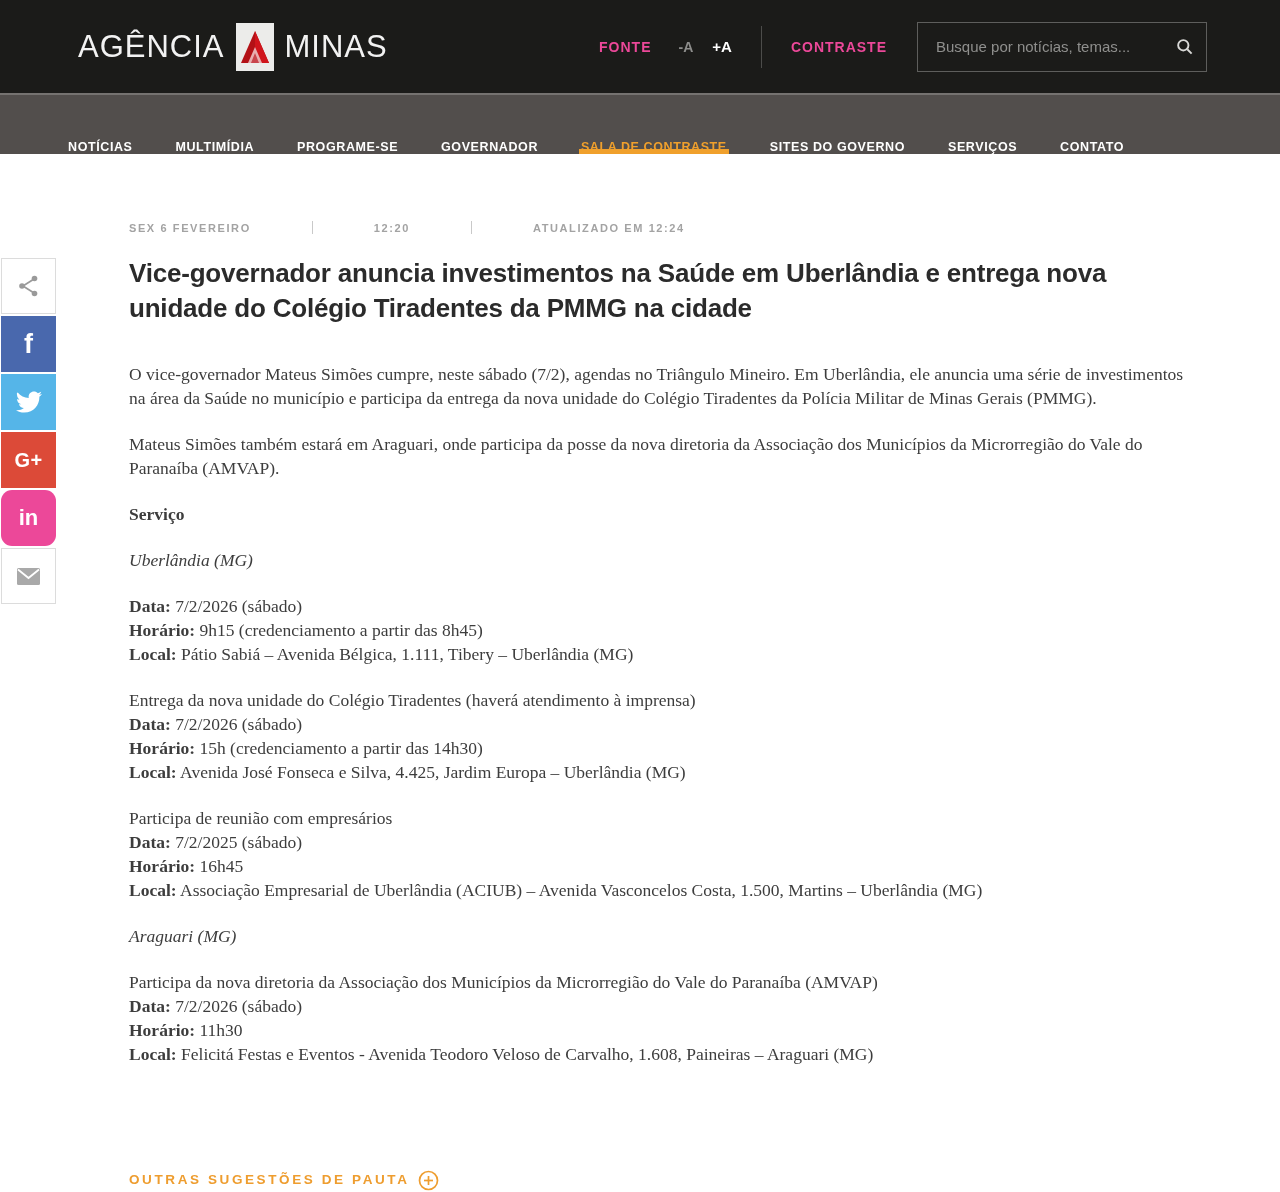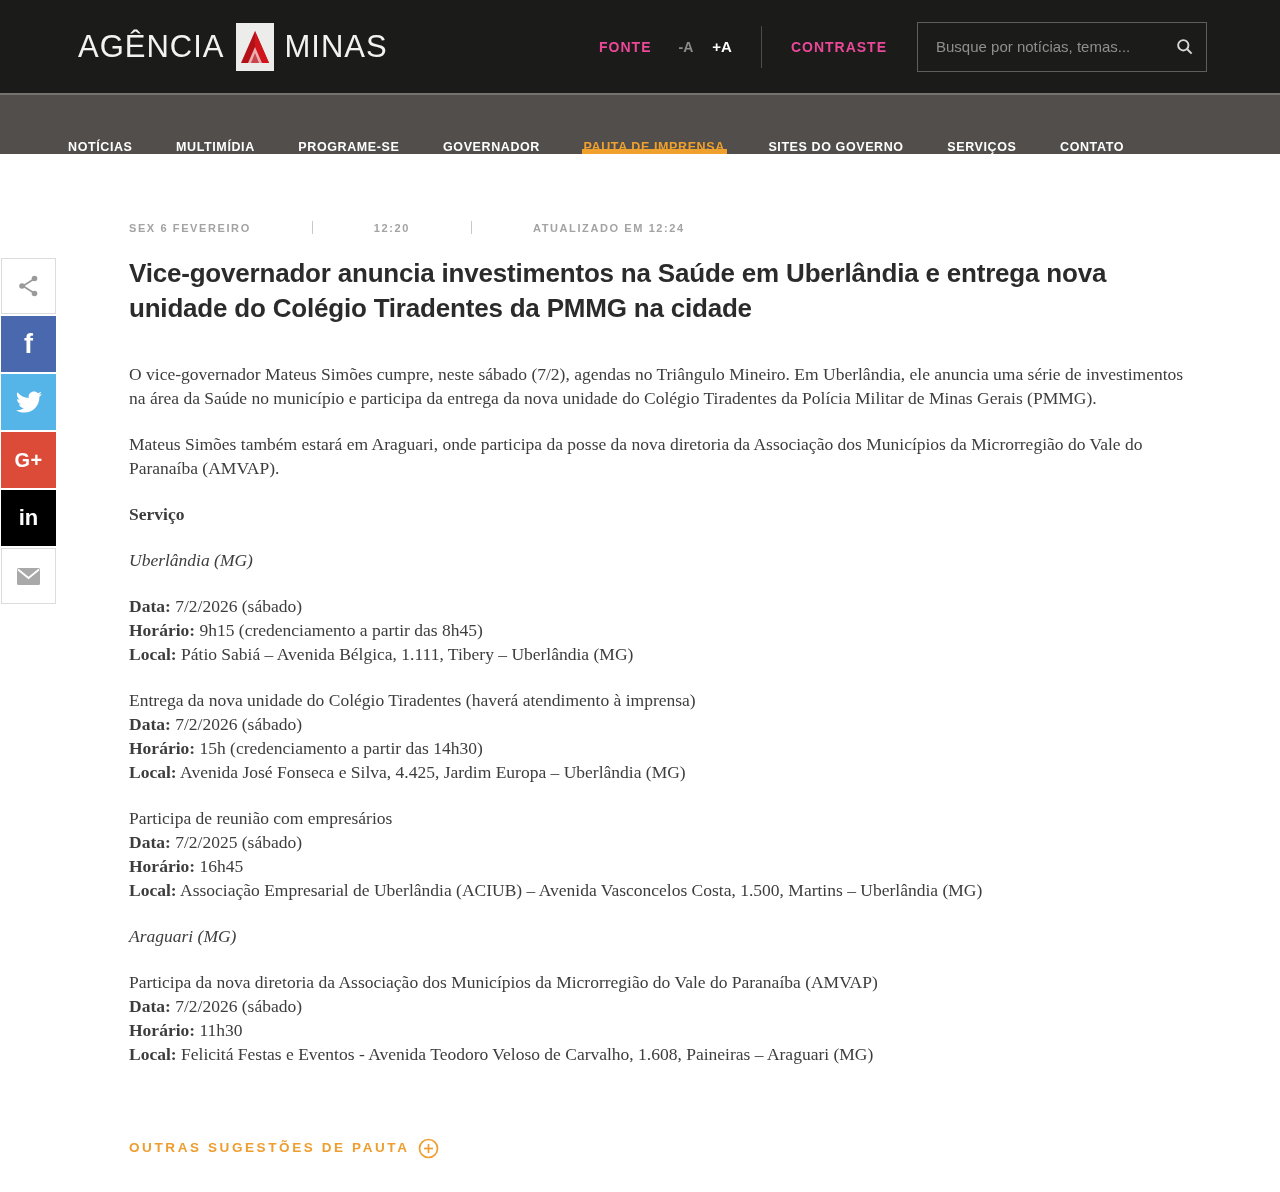--- a/index.html
+++ b/index.html
@@ -58,21 +58,21 @@
   
   .share-rail { position: absolute; left: 1px; top: 104px; width: 56px; }
   .share-cell {
     width: 55px; height: 56px; margin-bottom: 2px;
     display: flex; align-items: center; justify-content: center; cursor: pointer;
   }
   .cell-white { background: #fff; border: 1px solid #dcdcdc; }
   .cell-fb { background: #4968ad; }
   .cell-tw { background: #55b5e8; }
   .cell-gp { background: #dc4a38; }
-  .cell-li { background: #000000; }
+  .cell-li { background: #ec4899; border-radius: 11px; }
   .social-letter { color: #fff; font-weight: 700; font-family: "Liberation Sans", sans-serif; }
   .fb-letter { font-size: 27px; }
   .gp-letter { font-size: 20px; letter-spacing: .5px; }
   .li-letter { font-size: 22px; }
 
   
   .content { margin-left: 129px; width: 1062px; padding-top: 67px; padding-bottom: 30px; }
   .meta { display: flex; align-items: center; height: 13px; gap: 48px; }
   .meta span.m {
     color: #a3a3a3; font-size: 11px; font-weight: 700; letter-spacing: 1.6px;
@@ -90,21 +90,21 @@
     font-size: 17.5px; line-height: 24px; color: #3d3d3d;
   }
   .body p { margin: 0 0 22px; }
   .body .bold-head { font-weight: 700; }
   .body .italic-head { font-style: italic; }
   .event p { margin: 0; }
   .event { margin: 0 0 22px; }
   .event strong { font-weight: 700; }
 
   .more-link {
-    margin-top: 48px; display: inline-flex; align-items: center; gap: 8px;
+    margin-top: 80px; display: inline-flex; align-items: center; gap: 8px;
     cursor: pointer; text-decoration: none;
   }
   .more-link span {
     color: #ee9d2f; font-family: "Liberation Sans", sans-serif;
     font-size: 13.5px; font-weight: 700; letter-spacing: 2.6px;
   }
 </style>
 </head>
 <body>
 
@@ -148,21 +148,21 @@
     <li>
         <a class="nav-item">MULTIMÍDIA</a>
       </li>
     <li>
         <a class="nav-item">PROGRAME-SE</a>
       </li>
     <li>
         <a class="nav-item">GOVERNADOR</a>
       </li>
     <li>
-        <a class="nav-item active">PAUTA DE IMPRENSA</a>
+        <a class="nav-item active">SALA DE CONTRASTE</a>
       </li>
     <li>
         <a class="nav-item">SITES DO GOVERNO</a>
       </li>
     <li>
         <a class="nav-item">SERVIÇOS</a>
       </li>
     <li>
         <a class="nav-item">CONTATO</a>
       </li>

